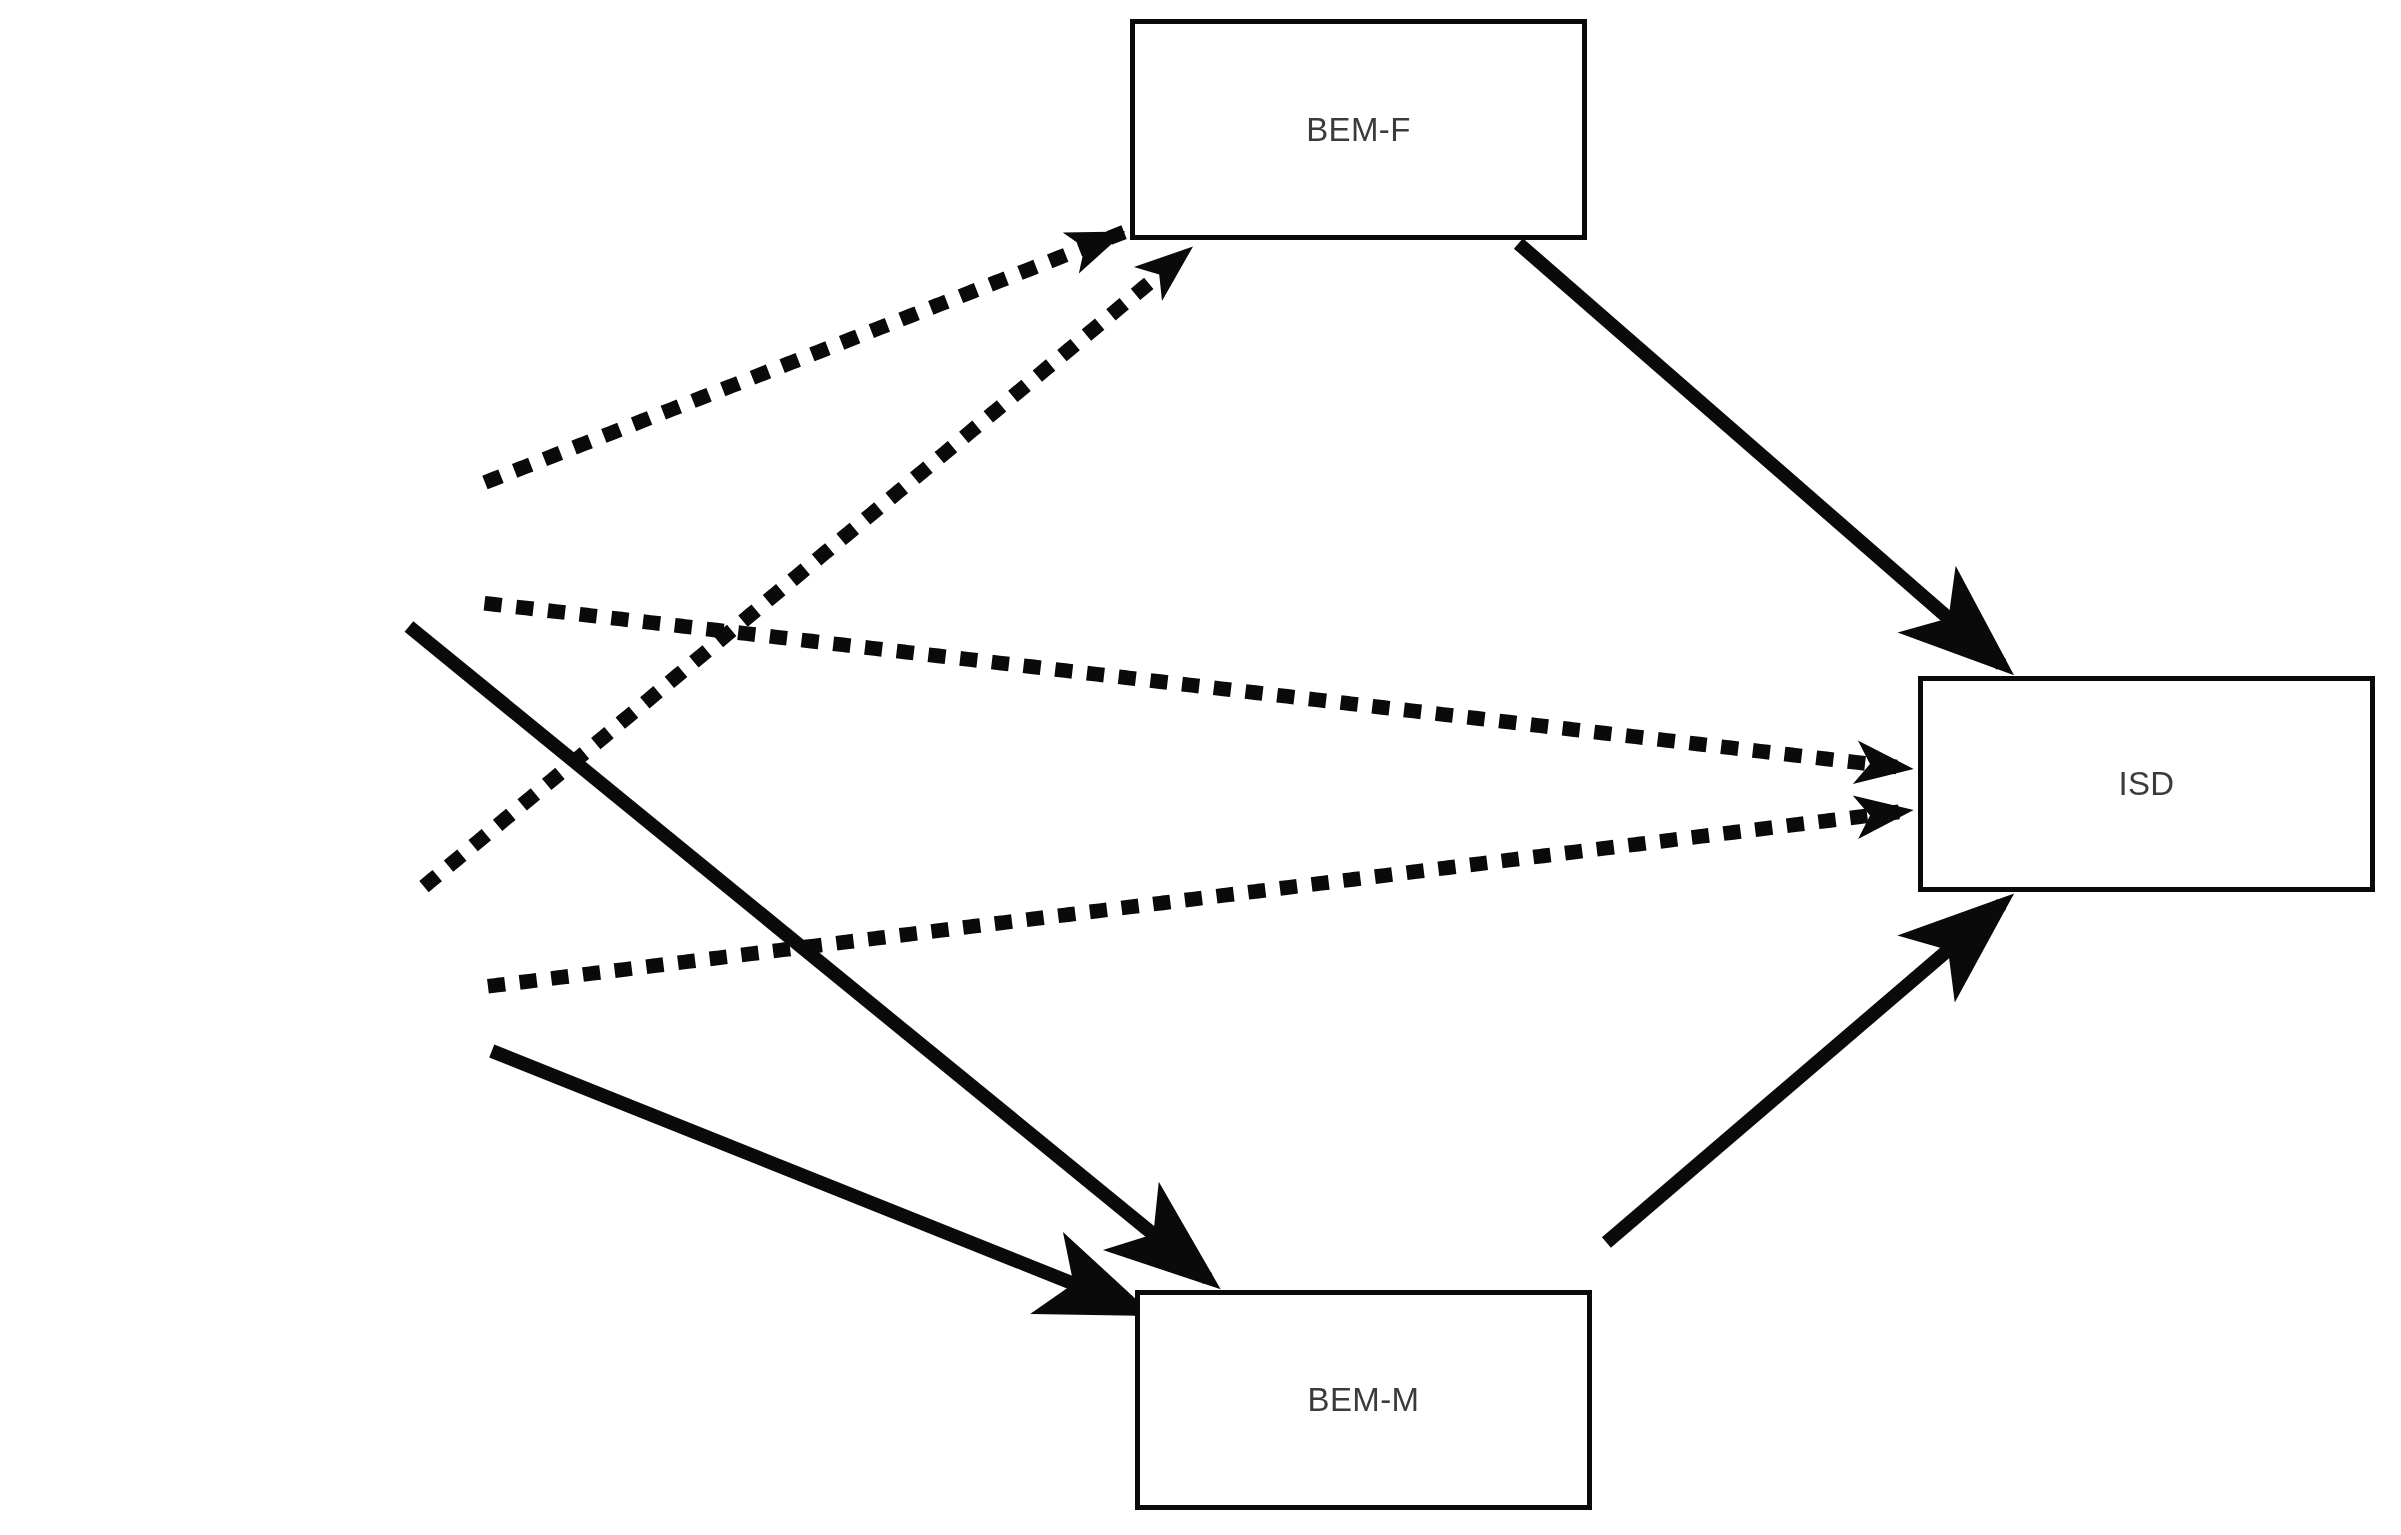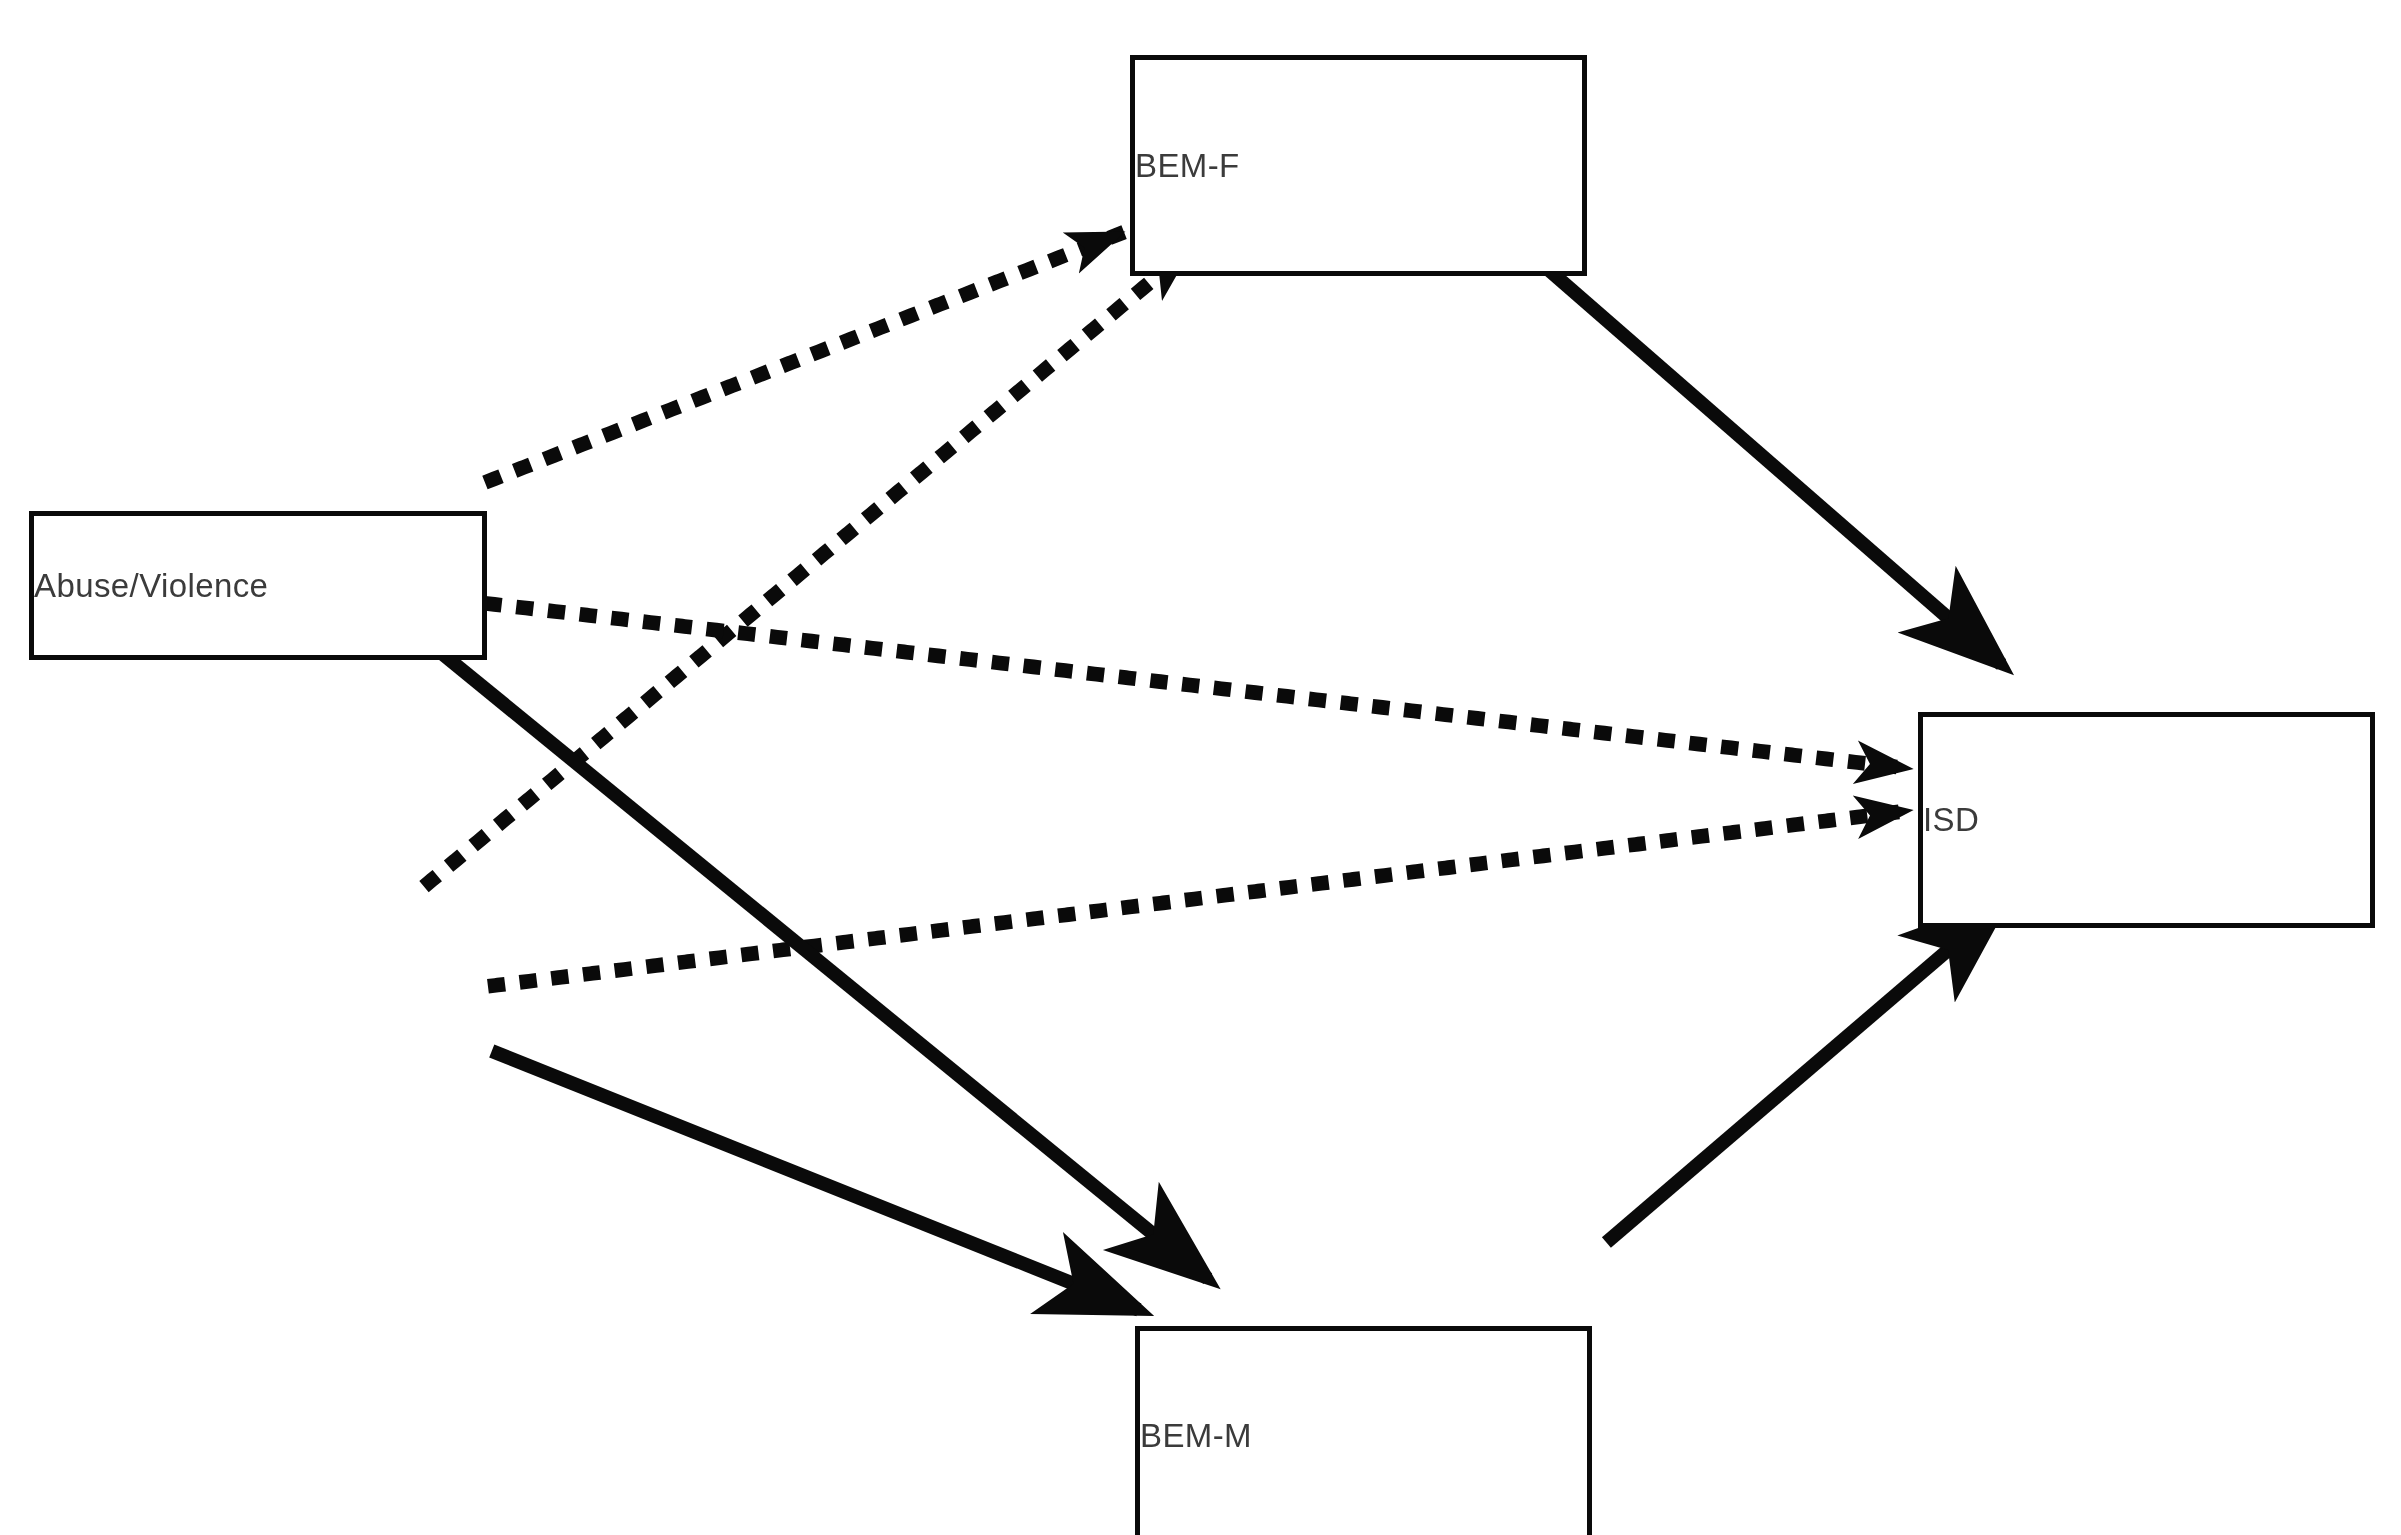--- a/index.html
+++ b/index.html
@@ -22,22 +22,22 @@
     width: 2401px;
     height: 1536px;
   }
   .node-box {
     position: absolute;
     box-sizing: border-box;
     background: #ffffff;
     border: 5.2px solid #0a0a0a;
     display: flex;
     align-items: center;
+    justify-content: center;
     z-index: 5;
-    margin-top: 36px;
   }
   .node-label {
     font-size: 33px;
     color: #3b3b3b;
     letter-spacing: 0.4px;
     font-weight: 400;
     white-space: nowrap;
     font-family: "Liberation Sans", sans-serif;
   }
   
@@ -76,23 +76,20 @@
 
     <line x1="570" y1="1218" x2="1320" y2="1518" stroke="#0a0a0a" stroke-width="16" stroke-linecap="butt" marker-end="url(#arrow-solid)"></line>
 
     <line x1="1862" y1="1440" x2="2320" y2="1048" stroke="#0a0a0a" stroke-width="16" stroke-linecap="butt" marker-end="url(#arrow-solid)"></line>
   </svg>
 
   <div class="node-box" id="node-bem-f">
     <span class="node-label">BEM-F</span>
   </div>
 
-  <div class="node-box" id="node-abuse">
-    <span class="node-label">Abuse/Violence</span>
-  </div>
 
 
   <div class="node-box" id="node-isd">
     <span class="node-label">ISD</span>
   </div>
 
   <div class="node-box" id="node-bem-m">
     <span class="node-label">BEM-M</span>
   </div>
 

